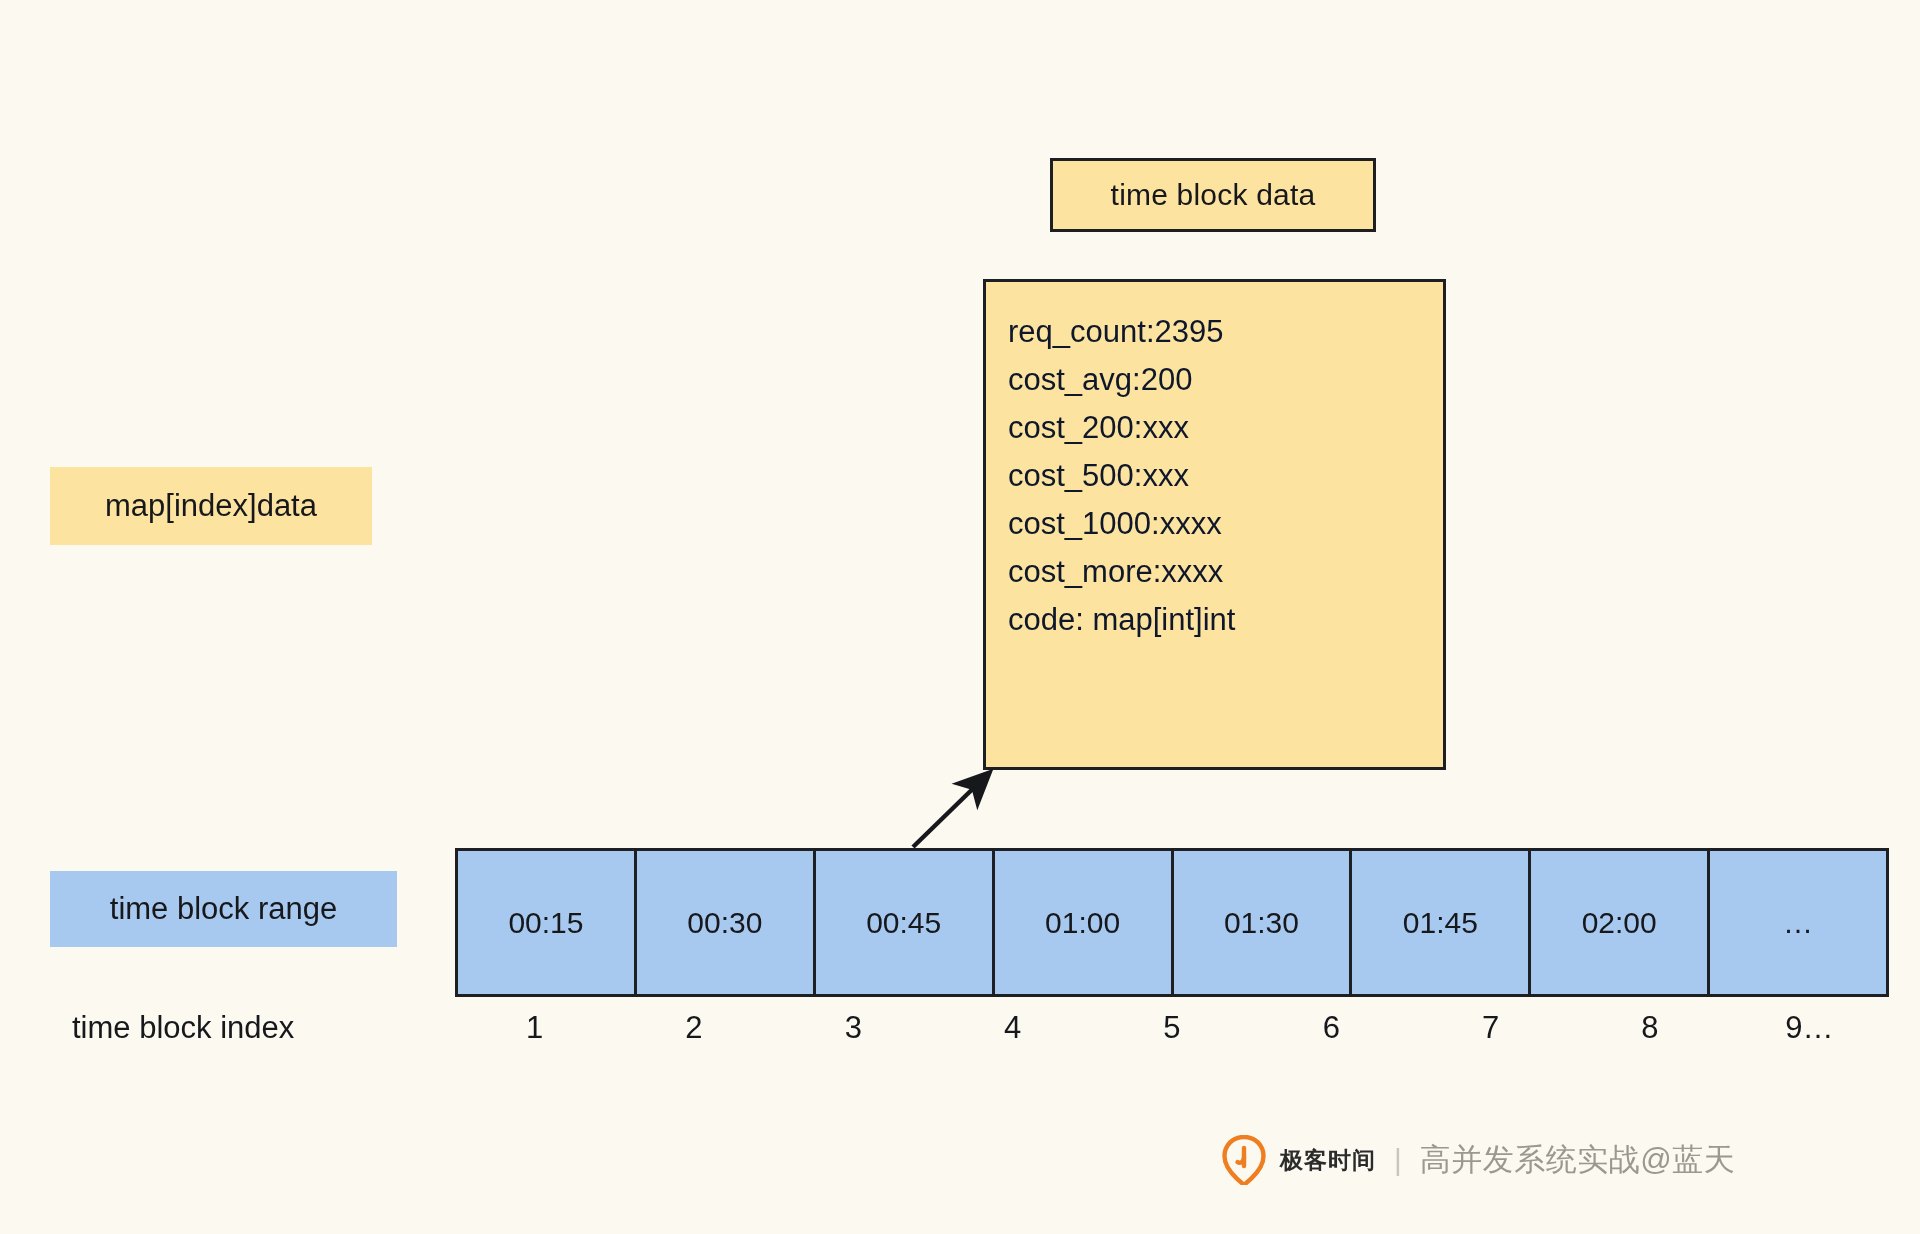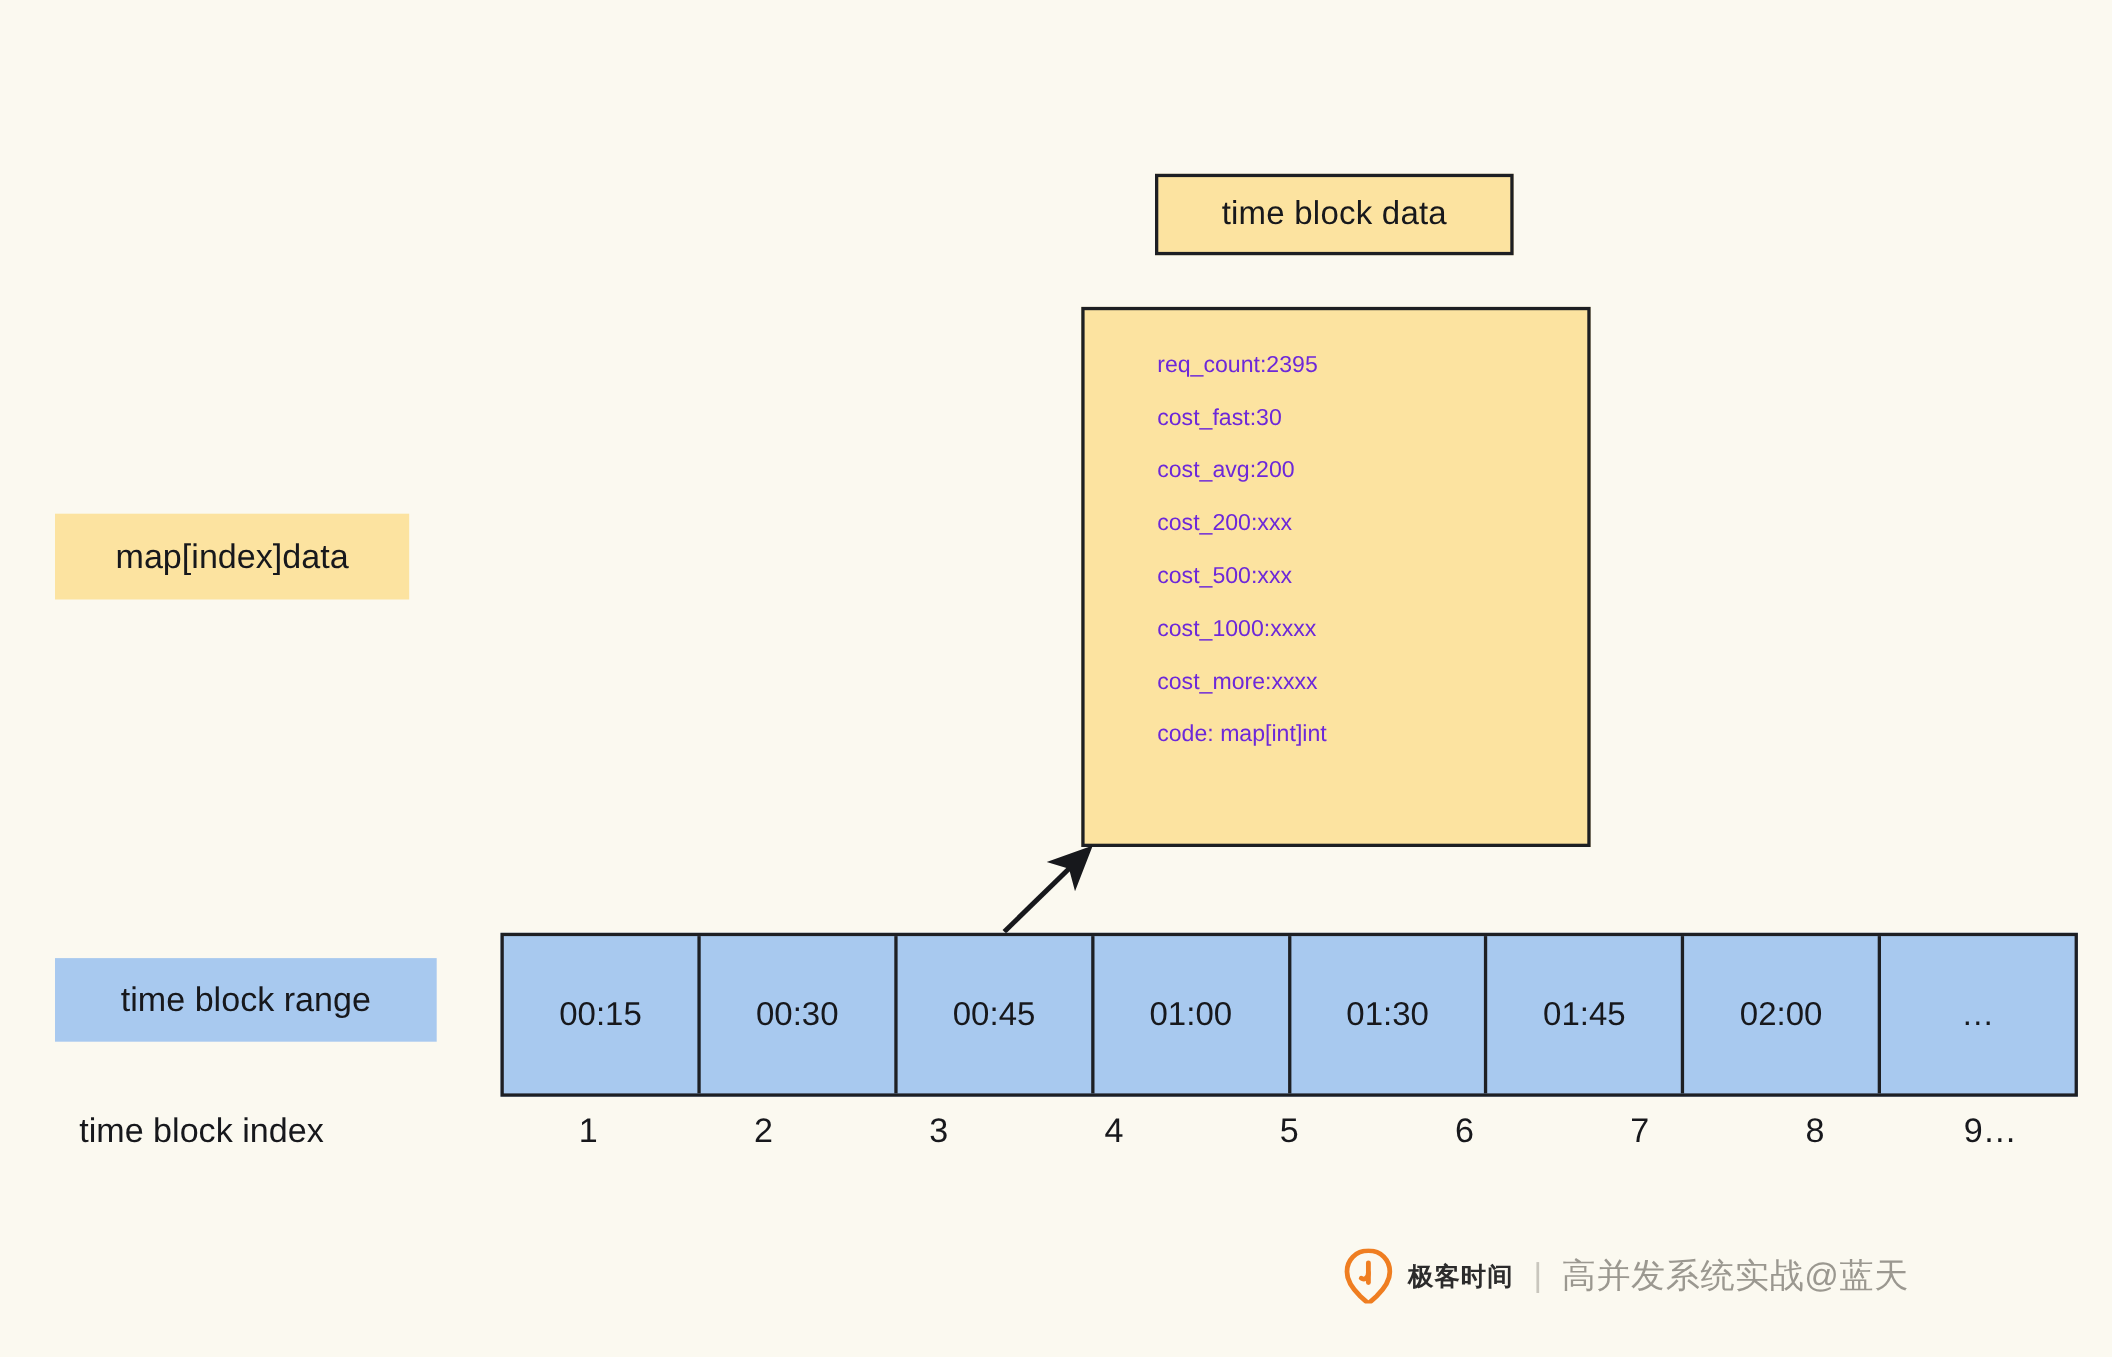--- a/index.html
+++ b/index.html
@@ -39,25 +39,24 @@
   #data-box {
     left: 983px;
     top: 279px;
     width: 463px;
     height: 491px;
     background: #fce3a0;
     border: 3px solid #1d1f23;
     padding: 26px 0 0 22px;
   }
   #data-box .line {
-    font-size: 21px;
+    font-size: 31px;
     line-height: 48px;
-    color: #6d28d9;
+    color: #0f172a;
     white-space: pre;
-    margin-left: 44px;
   }
 
   
   #map-label {
     left: 50px;
     top: 467px;
     width: 322px;
     height: 78px;
     background: #fce3a0;
     display: flex;
@@ -168,21 +167,20 @@
 <body>
 
 <div id="canvas">
 
   <div class="abs" id="title-box">
     <span>time block data</span>
   </div>
 
   <div class="abs" id="data-box">
     <div class="line">req_count:2395</div>
-    <div class="line">cost_fast:30</div>
     <div class="line">cost_avg:200</div>
     <div class="line">cost_200:xxx</div>
     <div class="line">cost_500:xxx</div>
     <div class="line">cost_1000:xxxx</div>
     <div class="line">cost_more:xxxx</div>
     <div class="line">code: map[int]int</div>
   </div>
 
   <div class="abs" id="map-label">
     <span>map[index]data</span>

